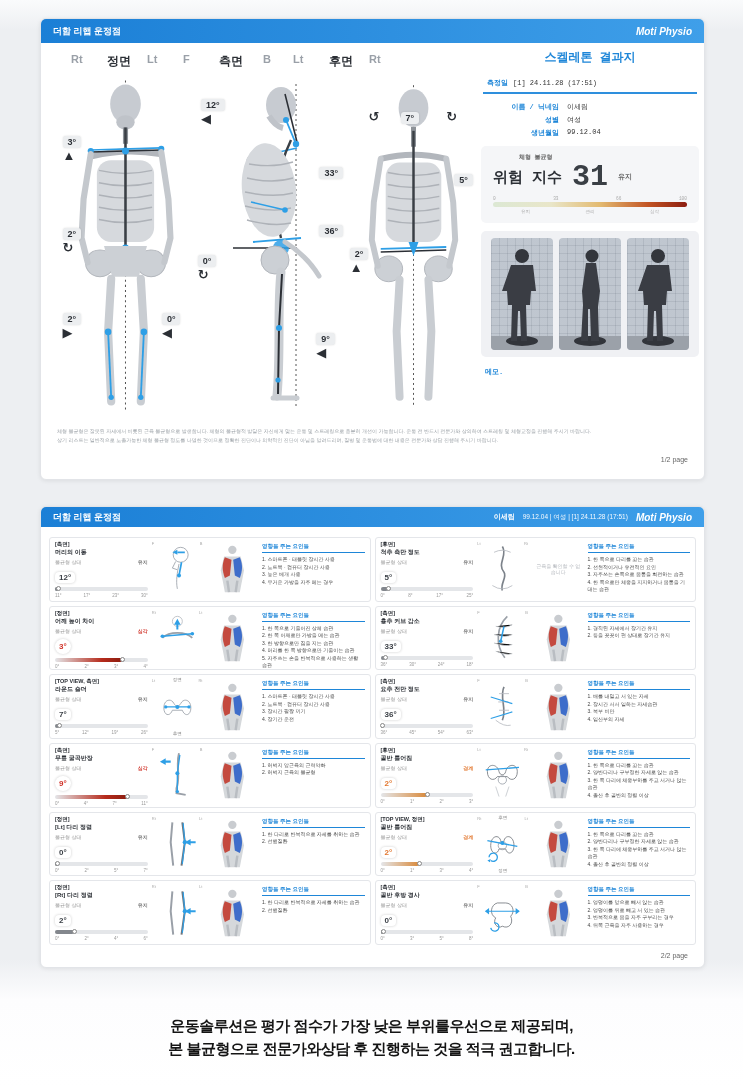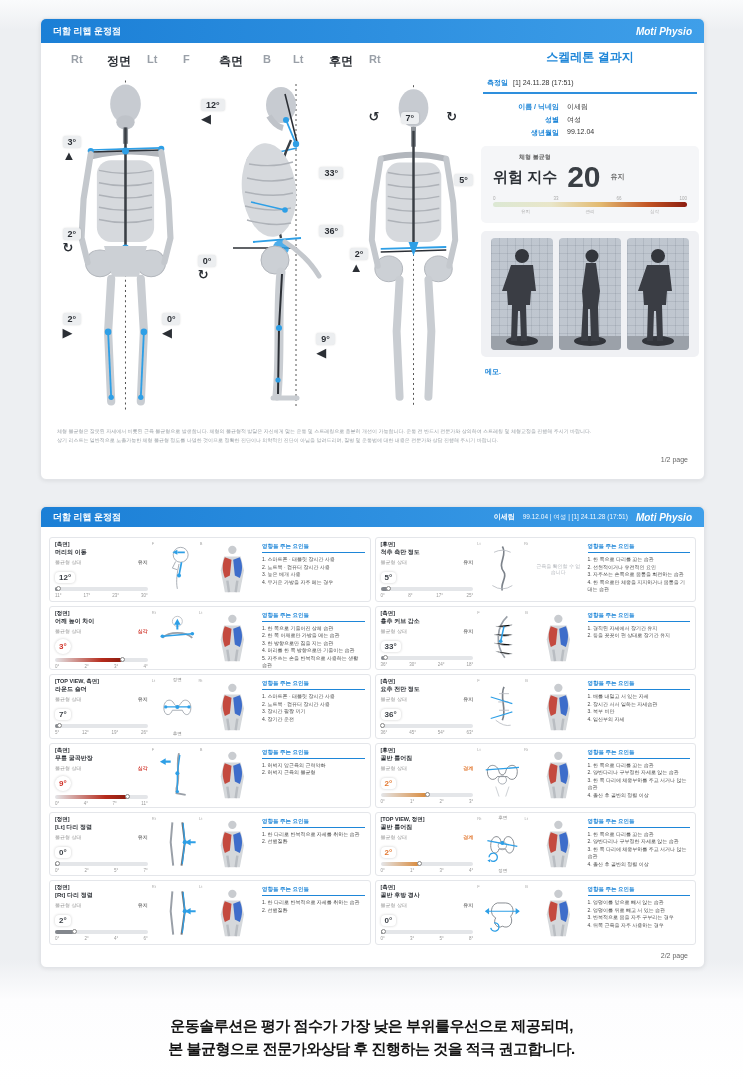--- a/index.html
+++ b/index.html
@@ -21,21 +21,21 @@
   .vlab{position:absolute;top:34px;font-size:11px;color:#9aa0a8;font-weight:bold;}
   .vlab.main{color:#2b2f35;font-size:12px;}
   
   .skel{position:absolute;top:56px;height:340px;}
   .skel svg{width:100%;height:100%;}
   .badge{position:absolute;display:flex;flex-direction:column;align-items:flex-start;z-index:3;}
   .bv{background:#eceef0;border-radius:3px;padding:1px 5px;font-size:9px;font-weight:bold;color:#2b2f35;
     box-shadow:0 0 2px rgba(0,0,0,.15);}
   .ba{font-size:13px;color:#2b2f35;line-height:1;margin-top:1px;font-weight:bold;}
   
-  .rpanel{position:absolute;left:440px;top:30px;width:218px;}
+  .rpanel{position:absolute;left:440px;top:30px;width:218px;font-family:Liberation Mono, monospace;}
   .rp-title{text-align:center;color:#1e86d8;font-weight:bold;font-size:12px;margin-bottom:12px;}
   .rp-date{font-size:7px;color:#333;margin:0 0 4px 6px;}
   .rp-date b{color:#1e86d8;margin-right:5px;}
   .rp-line{border-top:2px solid #2e8fdd;margin:2px 2px 8px;}
   .rp-row{display:flex;font-size:7px;margin:3px 0;}
   .rp-row .l{width:78px;text-align:right;color:#1e86d8;font-weight:bold;padding-right:8px;}
   .rp-row .v{color:#333;}
   .gauge{background:#f5f6f8;border-radius:5px;margin-top:8px;padding:7px 12px 9px;}
   .g-sub{text-align:left;font-size:6px;color:#666;font-weight:bold;margin-left:26px;}
   .g-main{display:flex;align-items:center;gap:10px;}
@@ -265,21 +265,21 @@
         </div>
         <div class="rp-row">
           <span class="l">생년월일</span>
           <span class="v">99.12.04</span>
         </div>
       </div>
     <div class="gauge">
       <div class="g-sub">체형 불균형</div>
       <div class="g-main">
         <span class="g-title">위험 지수</span>
-        <span class="g-val">20</span>
+        <span class="g-val">31</span>
         <span class="g-st">유지</span>
       </div>
       <div class="g-ticks" id="g-ticks">
           <span>0</span>
           <span>33</span>
           <span>66</span>
           <span>100</span>
         </div>
       <div class="g-bar"></div>
       <div class="g-zones" id="g-zones">

